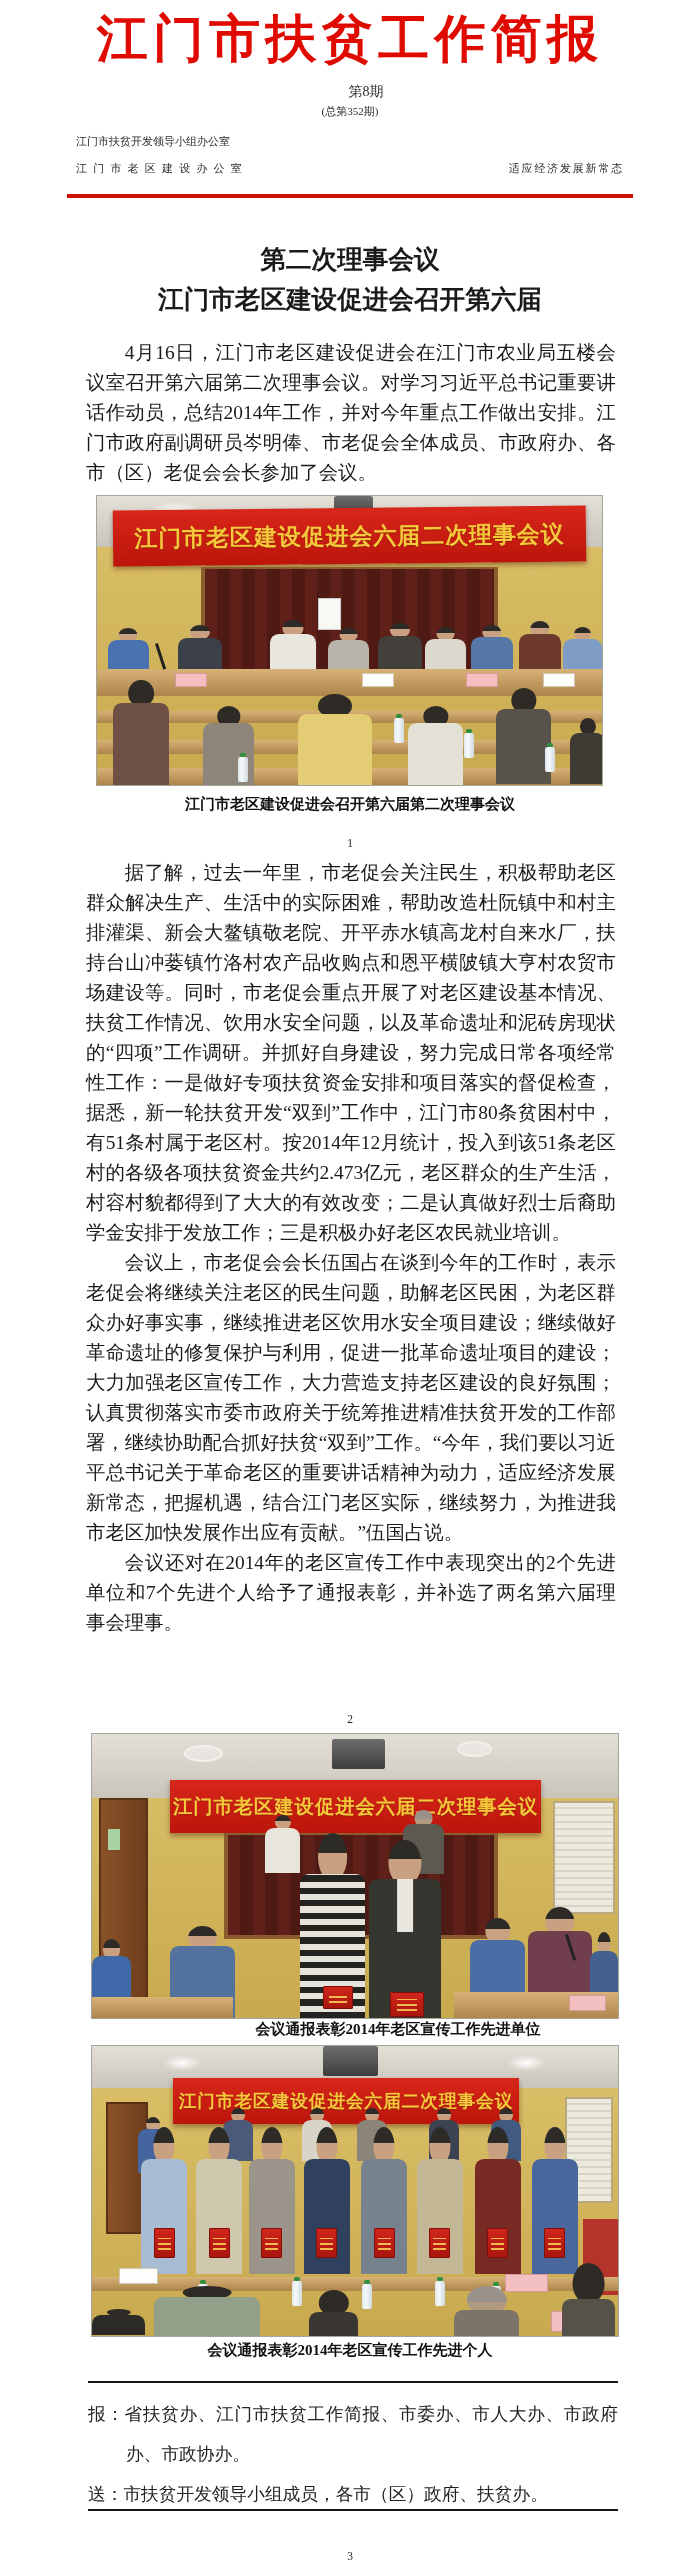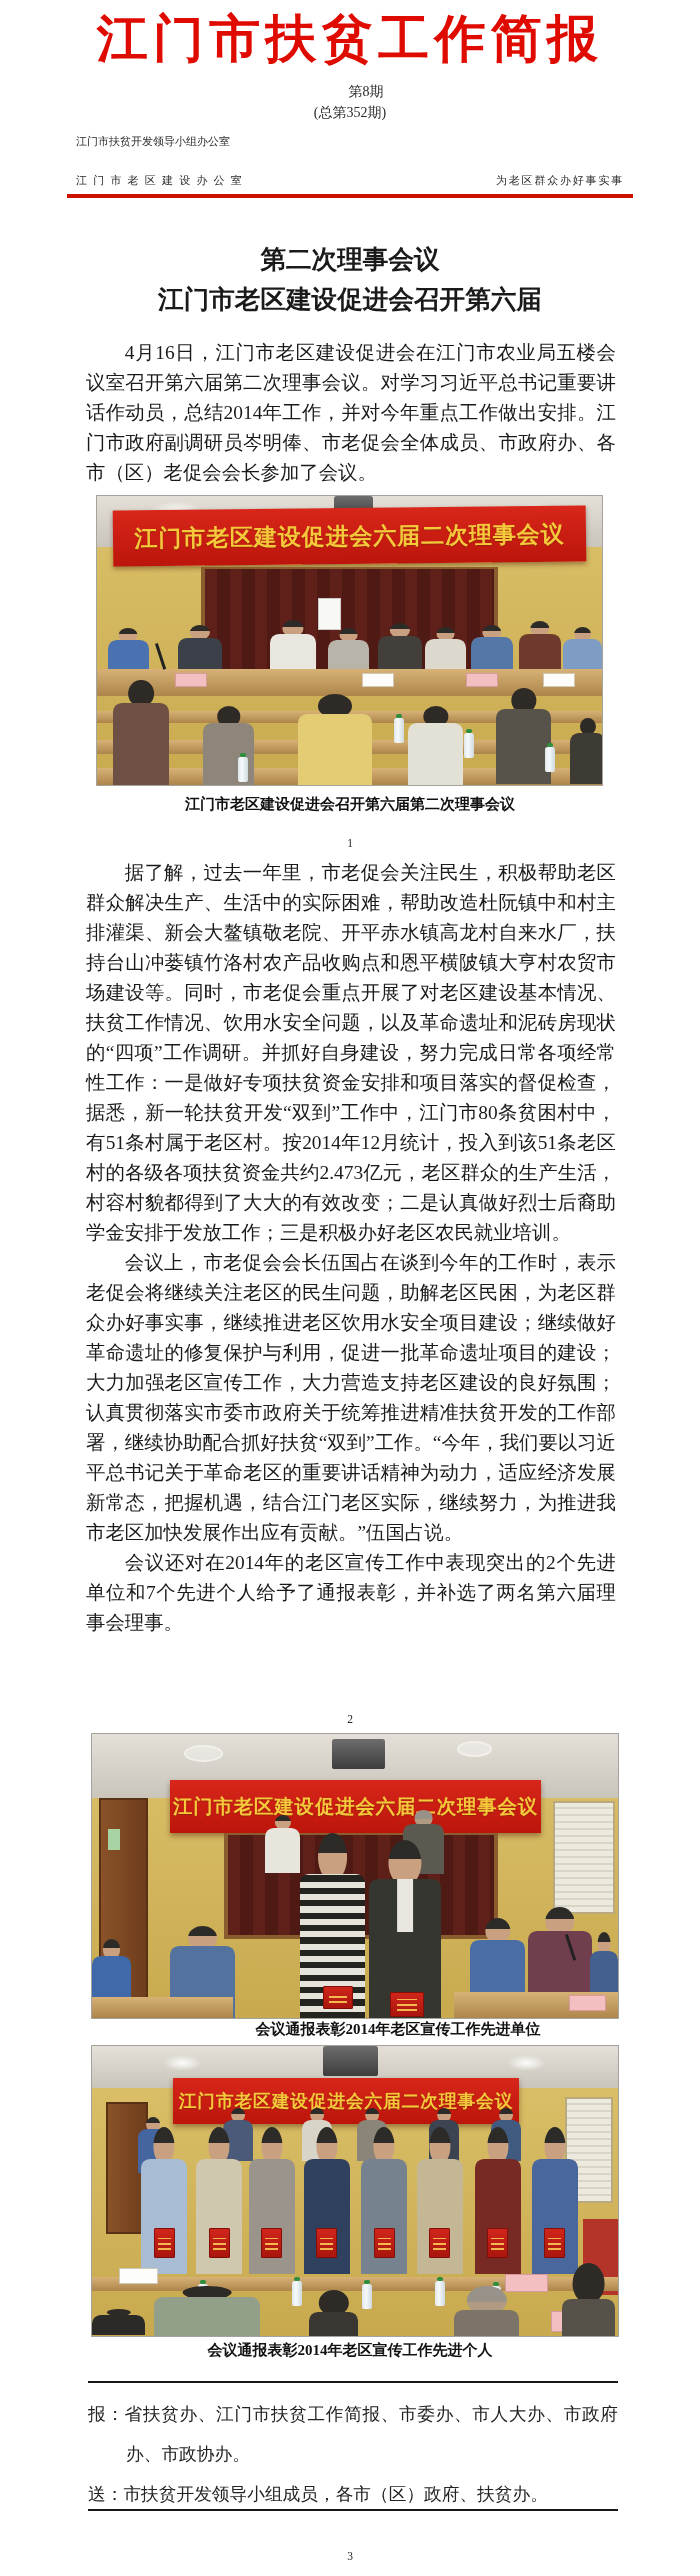--- a/index.html
+++ b/index.html
@@ -4,23 +4,23 @@
 <style>
   html,body{margin:0;padding:0;background:#ffffff;}
   body{font-family:"Liberation Serif","DejaVu Serif",serif;color:#1a1a1a;}
   .page{position:relative;width:700px;height:2576px;margin:0 auto;background:#ffffff;overflow:hidden;}
   .abs{position:absolute;box-sizing:border-box;}
 
   
   .masthead-title{top:5.3px;left:0;width:100%;text-align:center;font-size:51px;font-weight:bold;
     color:#e00b00;letter-spacing:5.3px;white-space:nowrap;}
   .issue-no{top:83px;left:0;width:100%;text-align:center;font-size:14px;color:#2b2b2b;padding-left:32px;}
-  .cum-no{top:104px;left:0;width:100%;text-align:center;font-size:14px;color:#2b2b2b;}
+  .cum-no{top:104px;left:0;width:100%;text-align:center;font-size:11px;color:#2b2b2b;}
   .org-block{top:134px;left:76px;width:548px;font-size:11px;color:#2b2b2b;}
-  .org-row2{display:flex;justify-content:space-between;align-items:baseline;margin-top:24px;gap:21px;}
+  .org-row2{display:flex;justify-content:space-between;align-items:baseline;margin-top:12px;gap:21px;}
   .org-line2{letter-spacing:6.2px;}
   .pub-date{letter-spacing:1.8px;}
   .red-rule{top:194px;left:67px;width:566px;height:4.4px;background:#cc1100;}
 
   
   .art-title{top:240px;left:0;width:100%;text-align:center;font-size:25.6px;font-weight:bold;line-height:40px;}
   .para{font-size:19.4px;line-height:30px;text-align:justify;text-indent:2em;margin:0;}
   .para1{top:338px;left:86px;width:530px;}
   .body2{top:858px;left:86px;width:530px;}
   .pagenum{left:0;width:100%;text-align:center;font-size:11.5px;color:#222;}
@@ -80,21 +80,21 @@
 
 <div class="page">
 
   <div class="abs masthead-title">江门市扶贫工作简报</div>
   <div class="abs issue-no">第8期</div>
   <div class="abs cum-no">(总第352期)</div>
   <div class="abs org-block">
     <div>江门市扶贫开发领导小组办公室</div>
     <div class="org-row2">
       <span class="org-line2">江门市老区建设办公室</span>
-      <span class="pub-date">为老区群众办好事实事</span>
+      <span class="pub-date">适应经济发展新常态</span>
     </div>
   </div>
   <div class="abs red-rule"></div>
 
   <div class="abs art-title">
     <div>第二次理事会议</div>
     <div>江门市老区建设促进会召开第六届</div>
   </div>
 
   <p class="abs para para1">4月16日，江门市老区建设促进会在江门市农业局五楼会议室召开第六届第二次理事会议。对学习习近平总书记重要讲话作动员，总结2014年工作，并对今年重点工作做出安排。江门市政府副调研员岑明俸、市老促会全体成员、市政府办、各市（区）老促会会长参加了会议。</p>

